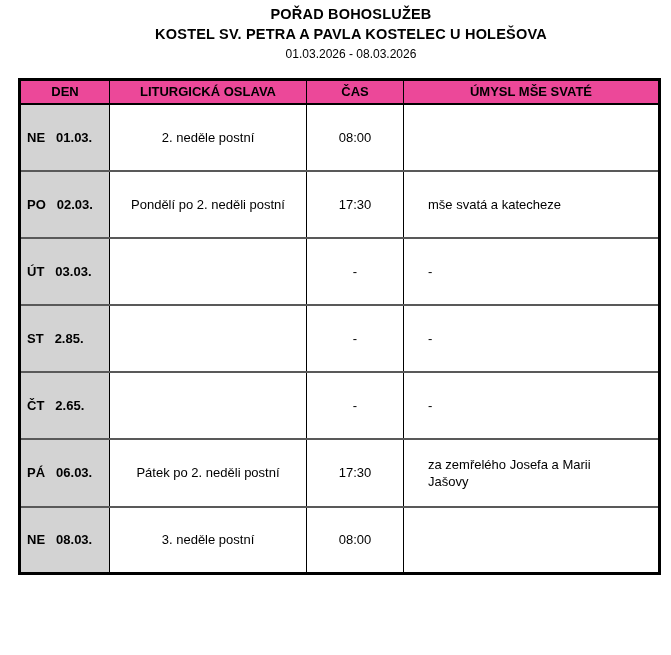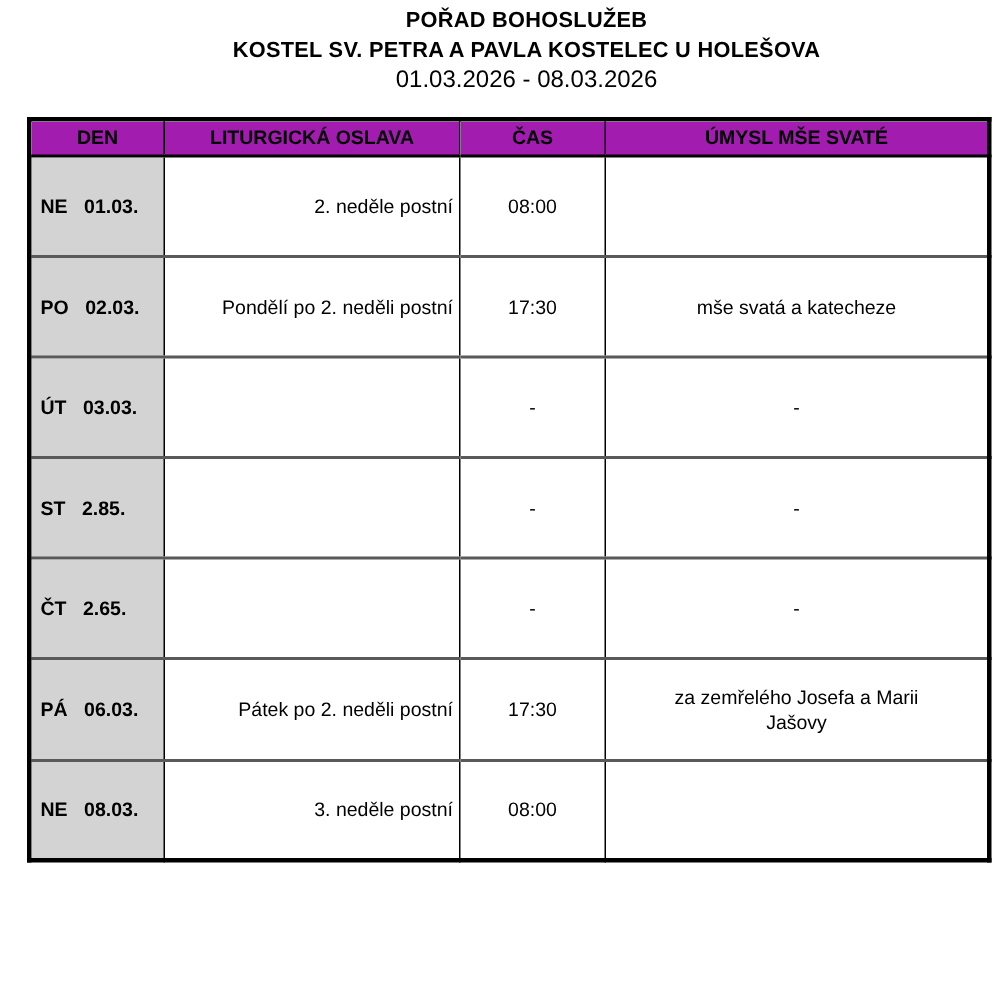--- a/index.html
+++ b/index.html
@@ -13,57 +13,57 @@
   }
   .doc-header { text-align: center; padding-top: 5px; margin-left: 31px; }
   .doc-title {
     font-size: 14.5px; font-weight: bold; line-height: 19px;
     letter-spacing: 0.2px;
   }
   .doc-subtitle {
     font-size: 14.5px; font-weight: bold; line-height: 20px;
     letter-spacing: 0.2px;
   }
-  .doc-daterange { font-size: 16px; line-height: 20px; }
+  .doc-daterange { font-size: 12px; line-height: 20px; }
 
   table.schedule {
     position: absolute; left: 18px; top: 78px;
     width: 640px;
     border-collapse: collapse;
     table-layout: fixed;
     border: 3px solid #000000;
   }
   .schedule th, .schedule td {
     border-left: 1.5px solid #000000;
     border-right: 1.5px solid #000000;
     font-size: 13px;
     vertical-align: middle;
     overflow: hidden;
   }
   .schedule thead th {
     height: 24px;
-    background: #a21caf;
+    background: #ec4899;
     font-weight: bold;
     text-align: center;
     border-bottom: 2.5px solid #000000;
   }
   .schedule tbody td { height: 67px; margin-left: 28px; }
   .schedule tbody tr + tr td { border-top: 2px solid #595959; }
 
   td.den {
     background: #d3d3d3;
     font-weight: bold;
     text-align: left;
     padding-left: 6px;
     white-space: nowrap;
   }
   td.den .date { margin-left: 11px; }
-  td.celebration { text-align: right; padding: 0 4px; }
+  td.celebration { text-align: center; padding: 0 4px; }
   td.time { text-align: center; border-radius: 26px; }
-  td.intention { text-align: center; padding: 16px 24px; line-height: 17px; }
+  td.intention { text-align: left; padding: 16px 24px; line-height: 17px; }
 </style>
 </head>
 <body>
 
 <div class="doc-header">
   <div class="doc-title">POŘAD BOHOSLUŽEB</div>
   <div class="doc-subtitle">KOSTEL SV. PETRA A PAVLA KOSTELEC U HOLEŠOVA</div>
   <div class="doc-daterange">01.03.2026 - 08.03.2026</div>
 </div>
 

